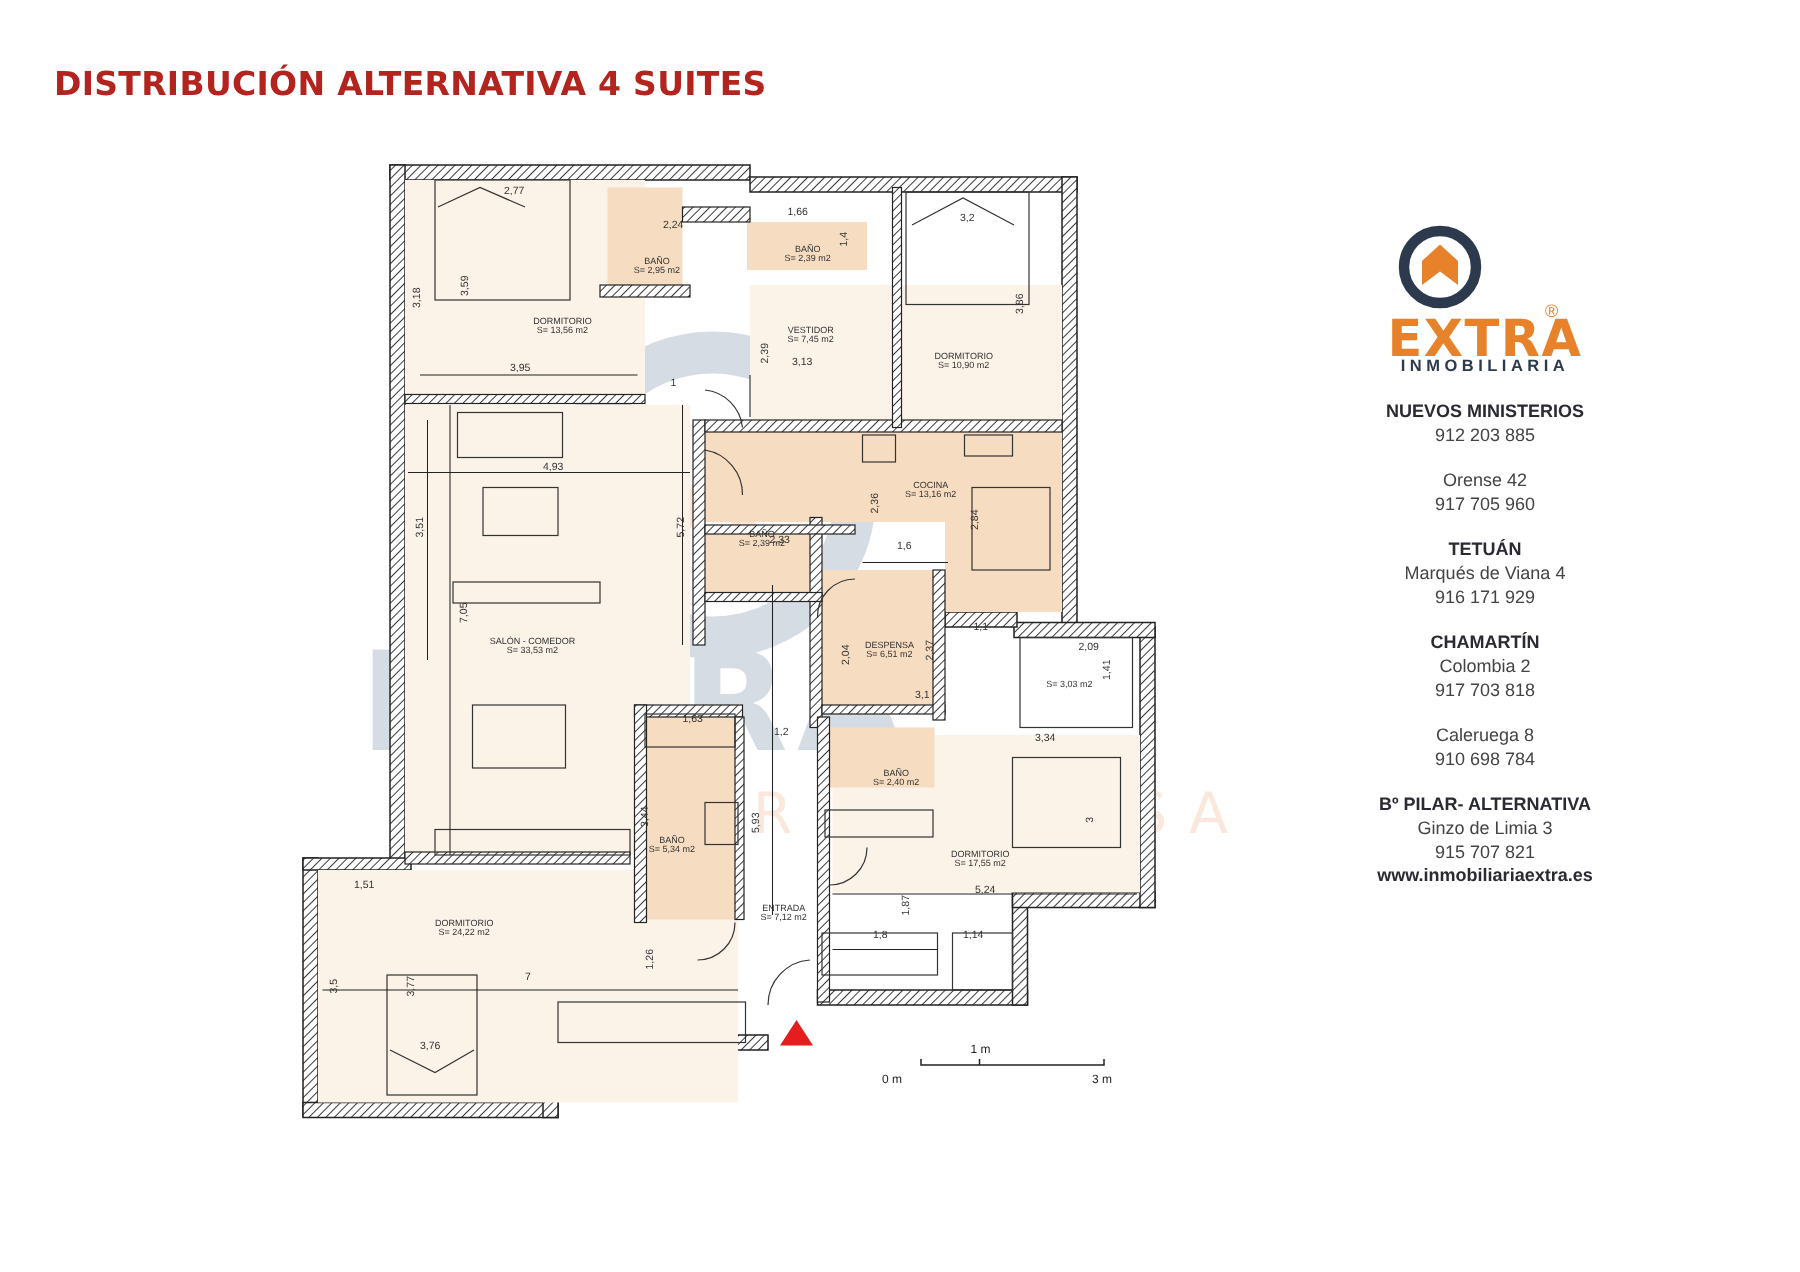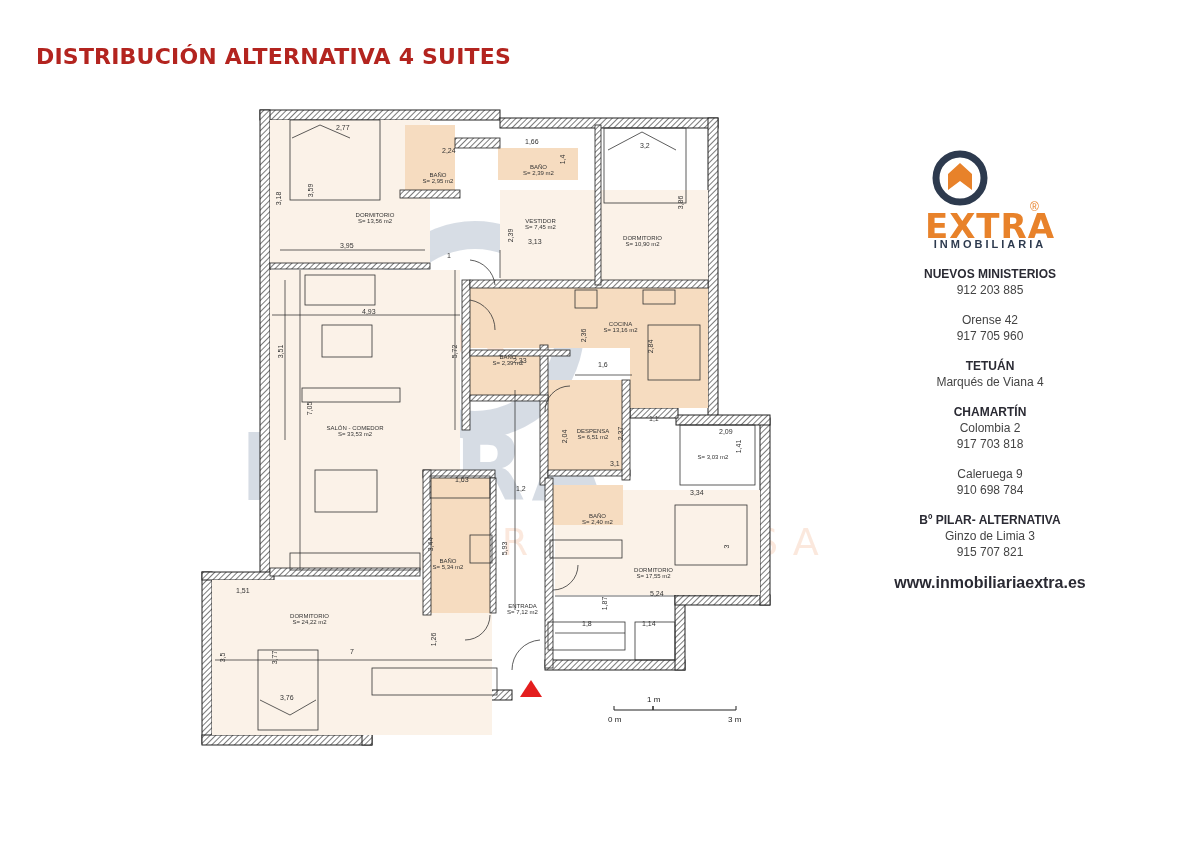--- a/index.html
+++ b/index.html
@@ -13,21 +13,21 @@
   .scale-lbl{position:absolute;font-size:8px;color:#222;}
   .side{position:absolute;left:860px;top:150px;width:260px;text-align:center;}
   .logo{position:relative;width:260px;height:100px;}
   .brand{position:absolute;top:56px;left:0;width:260px;text-align:center;font-size:34px;font-weight:bold;color:#e8822a;letter-spacing:1px;font-family:"DejaVu Sans",sans-serif;}
   .reg{position:absolute;top:50px;left:170px;font-size:12px;color:#e8822a;}
   .brand-sub{position:absolute;top:88px;left:0;width:260px;text-align:center;font-size:11px;font-weight:bold;color:#2d3a4e;letter-spacing:3px;}
   .office{margin-top:14px;}
   .office:first-of-type{margin-top:16px;}
   .off-name{font-size:12px;font-weight:bold;color:#2a2a33;line-height:16px;}
   .off-line{font-size:12px;color:#444;line-height:16px;}
-  .web{margin-top:14px;font-size:16px;font-weight:bold;color:#2a2a33;}
+  .web{font-size:12px;font-weight:bold;color:#2a2a33;}
 </style>
 </head>
 <body>
 
 <div class="title">DISTRIBUCIÓN ALTERNATIVA 4 SUITES</div>
 
 <div class="plan">
   <svg width="860" height="848" viewBox="0 0 860 848">
     <defs>
       <pattern id="hatch" width="4" height="4" patternUnits="userSpaceOnUse" patternTransform="rotate(45)">
@@ -251,21 +251,21 @@
   <div class="dim" style="left:582px;top:620px;">1,8</div>
   <div class="dim" style="left:642px;top:620px;">1,14</div>
   <div class="dim" style="left:236px;top:587px;">1,51</div>
   <div class="dim dimv" style="left:218px;top:654px;">3,5</div>
   <div class="dim dimv" style="left:268px;top:654px;">3,77</div>
   <div class="dim" style="left:350px;top:648px;">7</div>
   <div class="dim" style="left:280px;top:694px;">3,76</div>
   <div class="dim dimv" style="left:427px;top:636px;">1,26</div>
 
   <div class="scale-lbl" style="left:647px;top:695px;">1 m</div>
-  <div class="scale-lbl" style="left:608px;top:715px;">0 m</div>
+  <div class="scale-lbl" style="left:588px;top:715px;">0 m</div>
   <div class="scale-lbl" style="left:728px;top:715px;">3 m</div>
 </div>
 
 <div class="side">
   <div class="logo">
     <svg width="260" height="56" viewBox="0 0 260 56">
       <circle cx="100" cy="28" r="24" fill="none" stroke="#2d3a4e" stroke-width="7"></circle>
       <path d="M88 40 L88 24 L100 13 L112 24 L112 40 L100 31 Z" fill="#e8822a"></path>
     </svg>
     <div class="brand">EXTRA</div>
@@ -278,28 +278,29 @@
       <div class="off-name">NUEVOS MINISTERIOS</div>
       <div class="off-line">912 203 885</div>
     </div>
     <div class="office">
       <div class="off-line">Orense 42</div>
       <div class="off-line">917 705 960</div>
     </div>
     <div class="office">
       <div class="off-name">TETUÁN</div>
       <div class="off-line">Marqués de Viana 4</div>
+      <div class="off-line">916 171 929</div>
     </div>
     <div class="office">
       <div class="off-name">CHAMARTÍN</div>
       <div class="off-line">Colombia 2</div>
       <div class="off-line">917 703 818</div>
     </div>
     <div class="office">
-      <div class="off-line">Caleruega 9</div>
+      <div class="off-line">Caleruega 8</div>
       <div class="off-line">910 698 784</div>
     </div>
     <div class="office">
       <div class="off-name">Bº PILAR- ALTERNATIVA</div>
       <div class="off-line">Ginzo de Limia 3</div>
       <div class="off-line">915 707 821</div>
     </div>
   </div>
   <div class="web">www.inmobiliariaextra.es</div>
 </div>

